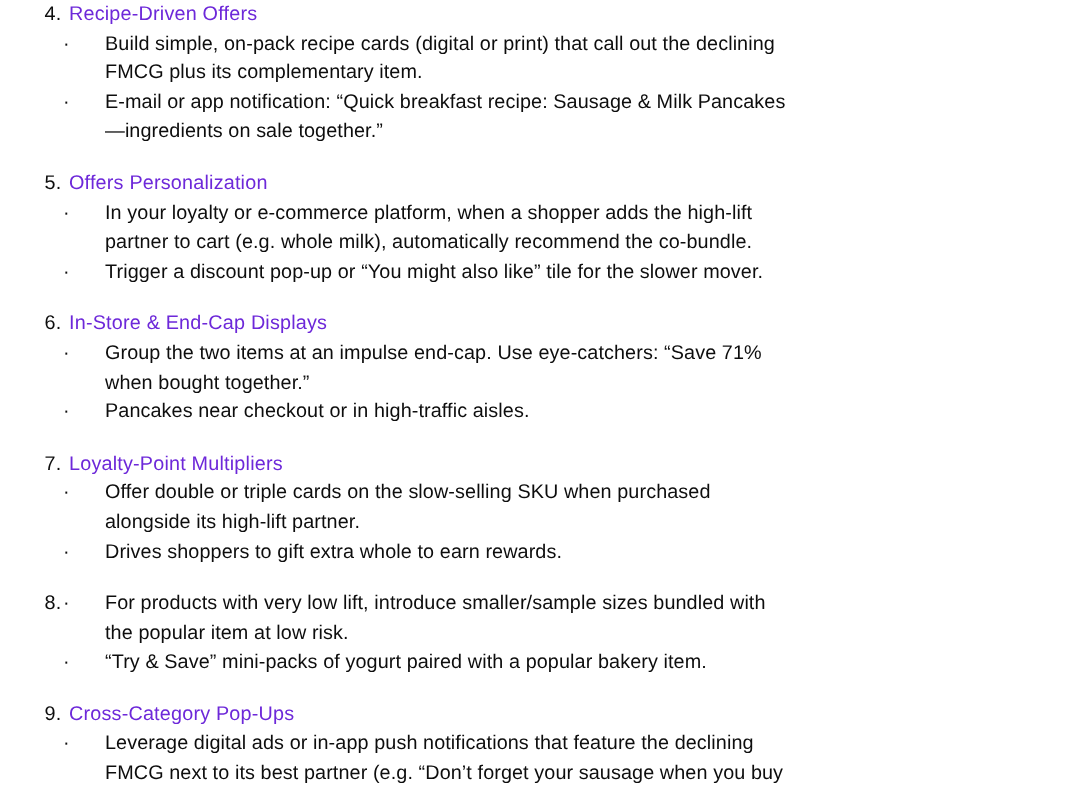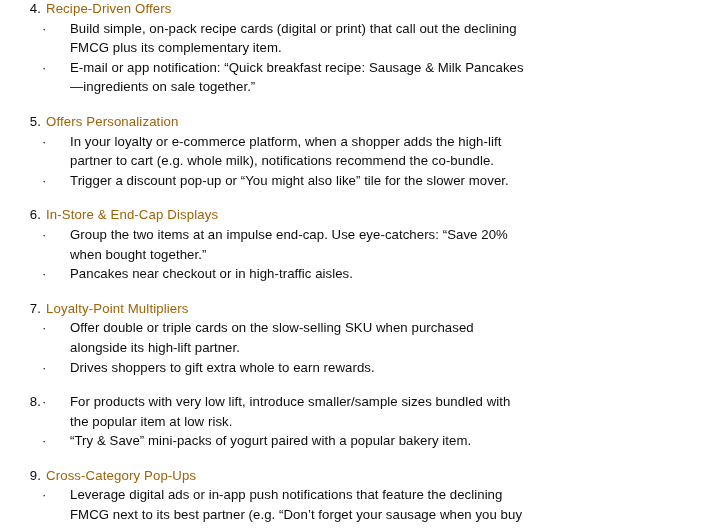--- a/index.html
+++ b/index.html
@@ -50,21 +50,21 @@
     width: 41px;
     text-align: right;
     font-size: 13.2px;
     line-height: 19.6px;
     color: #0d0d0d;
     letter-spacing: 0.01em;
   }
   .step-title {
     font-size: 13.2px;
     line-height: 19.6px;
-    color: #a16207;
+    color: #6d28d9;
     margin: 0 0 0 0;
     letter-spacing: 0.01em;
   }
   ul.sub {
     list-style: none;
     margin: 0;
     padding: 0;
   }
   ul.sub li.bullet {
     position: relative;
@@ -129,38 +129,38 @@
         </div>
       </li>
 
       <li class="step">
         <span class="step-num">5.</span>
         <div class="body">
           <div class="step-title">Offers Personalization</div>
           <ul class="sub">
             <li class="bullet">
               <span class="dot">·</span>
-              <span class="btext">In your loyalty or e-commerce platform, when a shopper adds the high-lift partner to cart (e.g. whole milk), notifications recommend the co-bundle.</span>
+              <span class="btext">In your loyalty or e-commerce platform, when a shopper adds the high-lift partner to cart (e.g. whole milk), automatically recommend the co-bundle.</span>
             </li>
             <li class="bullet">
               <span class="dot">·</span>
               <span class="btext">Trigger a discount pop-up or “You might also like” tile for the slower mover.</span>
             </li>
           </ul>
         </div>
       </li>
 
       <li class="step">
         <span class="step-num">6.</span>
         <div class="body">
           <div class="step-title">In-Store &amp; End-Cap Displays</div>
           <ul class="sub">
             <li class="bullet">
               <span class="dot">·</span>
-              <span class="btext">Group the two items at an impulse end-cap. Use eye-catchers: “Save 20% when bought together.”</span>
+              <span class="btext">Group the two items at an impulse end-cap. Use eye-catchers: “Save 71% when bought together.”</span>
             </li>
             <li class="bullet">
               <span class="dot">·</span>
               <span class="btext">Pancakes near checkout or in high-traffic aisles.</span>
             </li>
           </ul>
         </div>
       </li>
 
       <li class="step">

